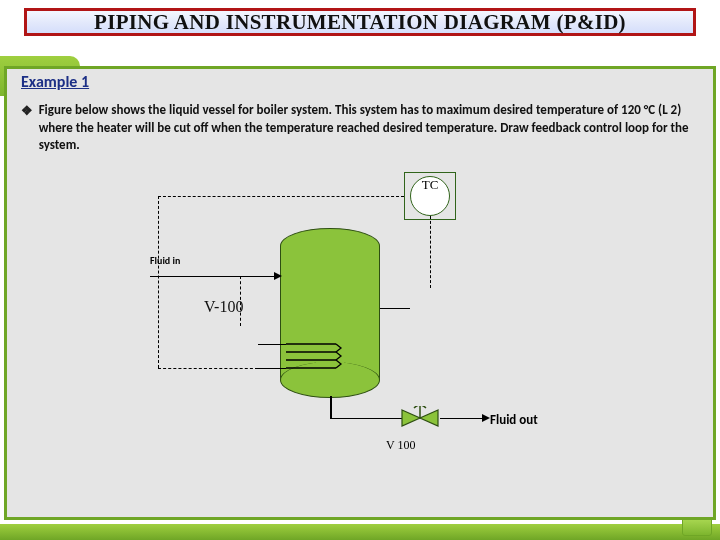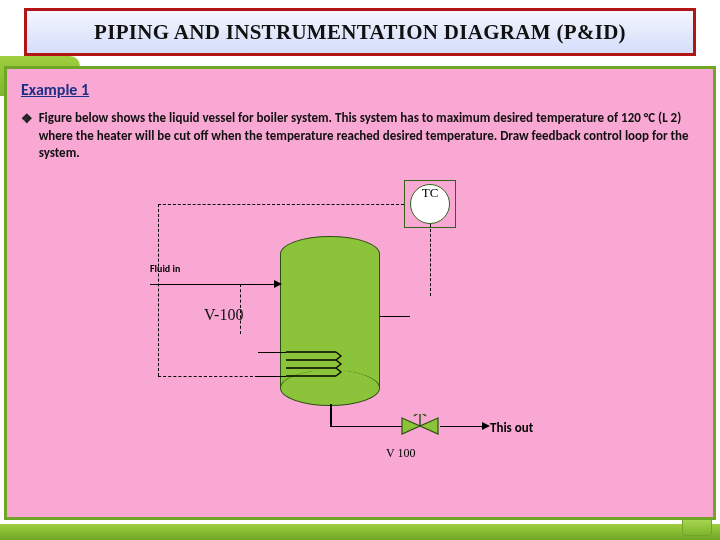--- a/index.html
+++ b/index.html
@@ -2,23 +2,23 @@
 <html><head>
 <meta charset="utf-8">
 <style>
   *{box-sizing:border-box;margin:0;padding:0}
   body{width:720px;height:540px;font-family:Georgia,'Times New Roman',serif;background:#fff;position:relative;overflow:hidden}
   .slide{position:absolute;inset:0}
   .slide-bg{position:absolute;inset:0;background:#fff}
   .accent-top{position:absolute;left:0;top:56px;width:80px;height:40px;background:linear-gradient(180deg,#9fcf3f,#7db52e);border-top-right-radius:10px;border-bottom-right-radius:10px}
   .footer-bar{position:absolute;left:0;right:0;bottom:0;height:16px;background:linear-gradient(180deg,#9fcf3f,#6fa626)}
   .footer-box{position:absolute;right:8px;bottom:4px;width:30px;height:22px;background:linear-gradient(180deg,#b4e05a,#7db52e);border-radius:3px;border:1px solid #6fa626}
-  .title-banner{position:absolute;left:24px;right:24px;top:8px;height:48px;background:linear-gradient(180deg,#f4f7ff 0%,#e2e8fb 55%,#d5defb 100%);border:3px solid #b11516;display:flex;align-items:center;justify-content:center}
+  .title-banner{position:absolute;left:24px;right:24px;top:8px;height:28px;background:linear-gradient(180deg,#f4f7ff 0%,#e2e8fb 55%,#d5defb 100%);border:3px solid #b11516;display:flex;align-items:center;justify-content:center}
   .title-banner span{font-weight:700;font-size:21px;color:#111;letter-spacing:.3px}
-  .content{position:absolute;left:4px;right:4px;top:66px;bottom:20px;border:3px solid #6fa626;background:#f9a8d4;padding:11px 14px}
+  .content{position:absolute;left:4px;right:4px;top:66px;bottom:20px;border:3px solid #6fa626;background:#e5e5e5;padding:3px 14px}
   .section-title{font-family:Calibri,Arial,sans-serif;font-weight:700;font-size:16px;color:#1c2f86;text-decoration:underline;margin-bottom:10px}
   .bullet-row{display:flex;gap:6px;font-family:Calibri,Arial,sans-serif;font-size:13px;line-height:1.35;color:#111;font-weight:700}
   .bullet-row .dia{flex:0 0 auto;font-size:13px;color:#222;position:relative;top:1px}
   .bullet-row .txt{flex:1}
   .diagram{position:relative;margin:14px auto 0;width:540px;height:300px}
   .vessel{position:absolute;left:190px;top:60px;width:100px;height:170px}
   .vessel-body{position:absolute;left:0;top:18px;width:100px;height:134px;background:#8bc33b;border-left:1px solid #2e4f12;border-right:1px solid #2e4f12}
   .vessel-cap-top{position:absolute;left:0;top:0;width:100px;height:36px;border:1px solid #2e4f12;border-bottom:none;border-radius:50px/18px;background:#8bc33b}
   .vessel-cap-bot{position:absolute;left:0;bottom:0;width:100px;height:36px;border:1px solid #2e4f12;border-top:none;border-radius:50px/18px;background:#8bc33b}
   .vessel-label{position:absolute;left:114px;top:130px;font-family:'Times New Roman',serif;font-size:16px;color:#111}
@@ -93,21 +93,21 @@
           <path d="M2 4 L20 12 L2 20 Z" fill="#8bc33b" stroke="#2e4f12" stroke-width="1.2"></path>
           <path d="M38 4 L20 12 L38 20 Z" fill="#8bc33b" stroke="#2e4f12" stroke-width="1.2"></path>
           <line x1="20" y1="0" x2="20" y2="12" stroke="#2e4f12" stroke-width="1.5"></line>
           <path d="M14 0 Q20 -6 26 0" fill="none" stroke="#2e4f12" stroke-width="1.5" transform="translate(0,2)"></path>
         </svg>
       </div>
       <div class="valve-label">V 100</div>
 
       <div class="line h" style="left:350px;top:250px;width:46px"></div>
       <div class="arrow-r" style="left:392px;top:246.5px"></div>
-      <div class="fluid-out">This out</div>
+      <div class="fluid-out">Fluid out</div>
 
 
       <div class="line h" style="left:290px;top:140px;width:30px"></div>
 
       <div class="tc-box"></div>
       <div class="instr tc">
         <span>TC</span>
       </div>
 
       <div class="dash v" style="left:340px;top:48px;height:72px"></div>

